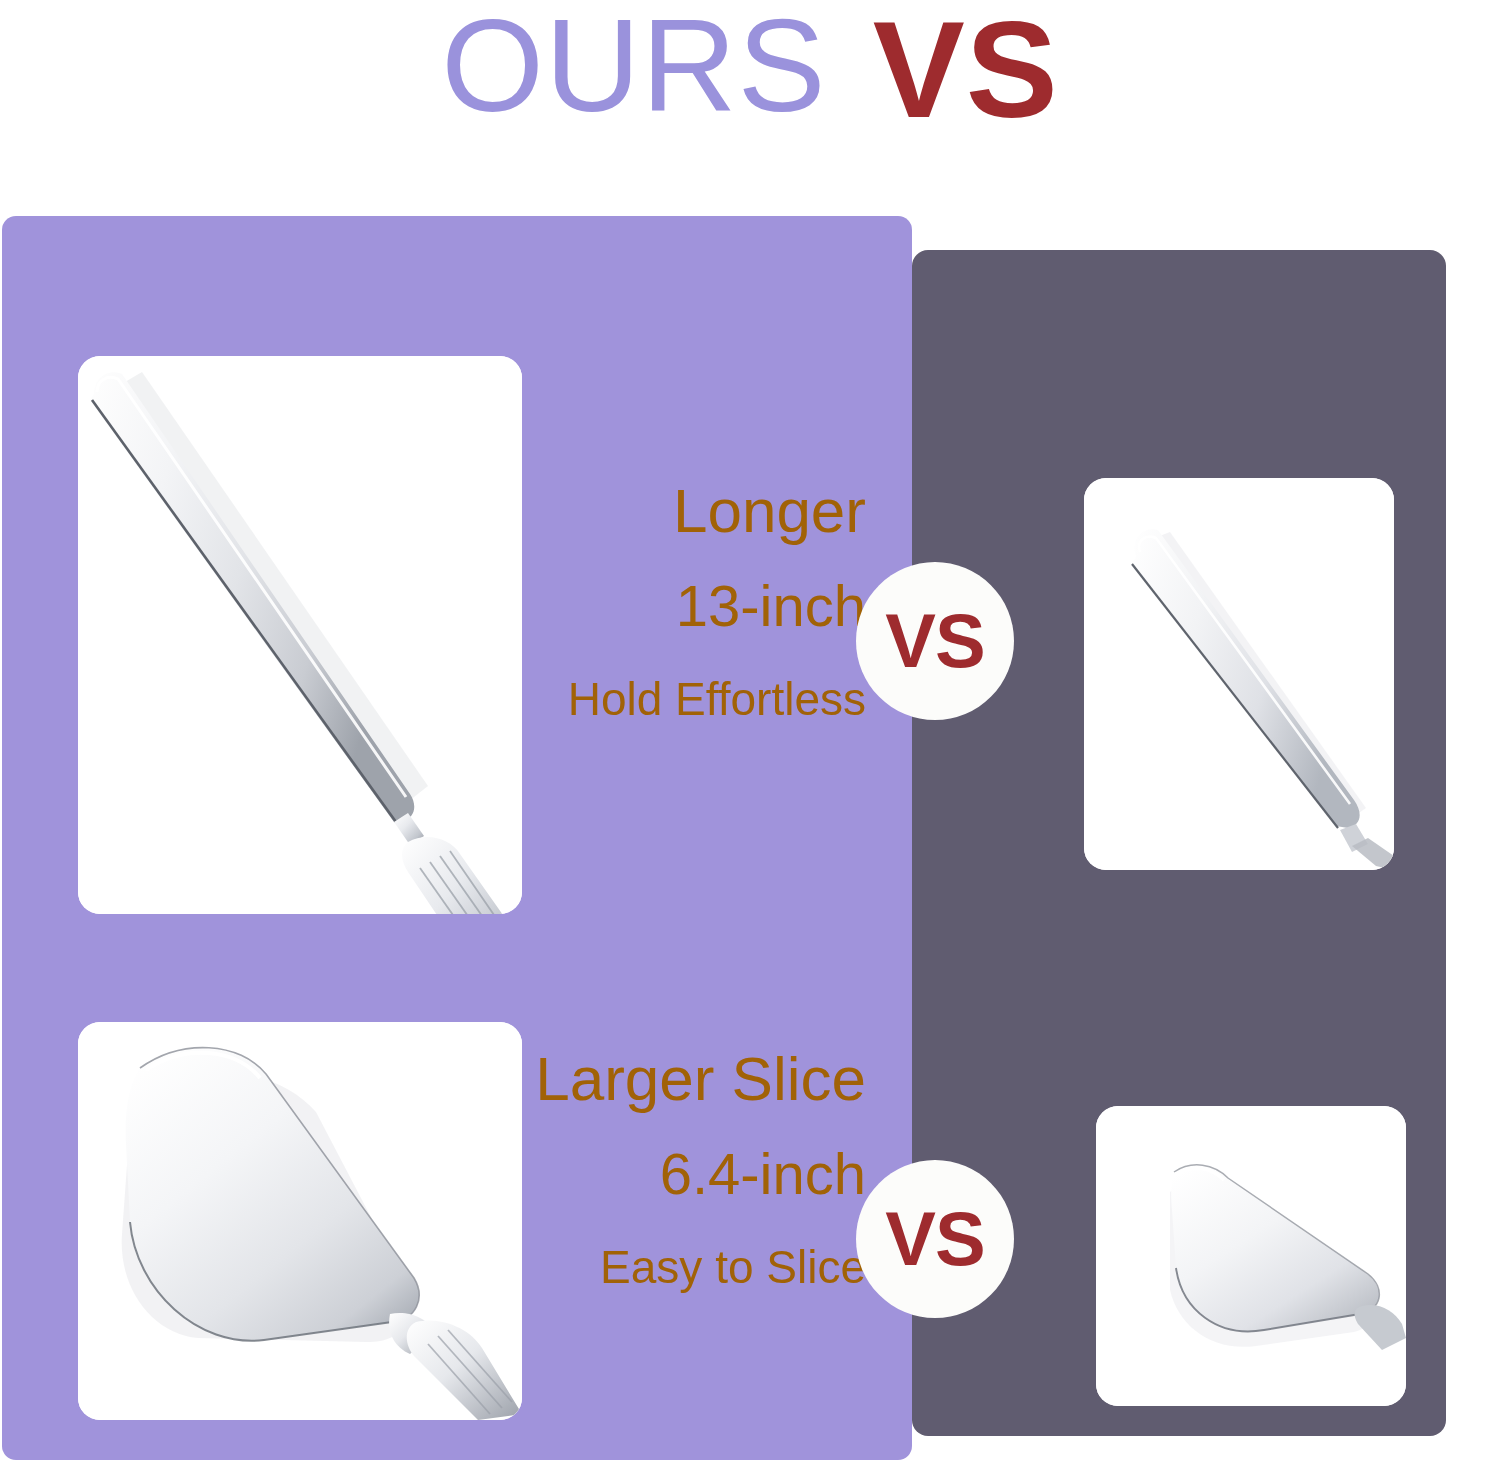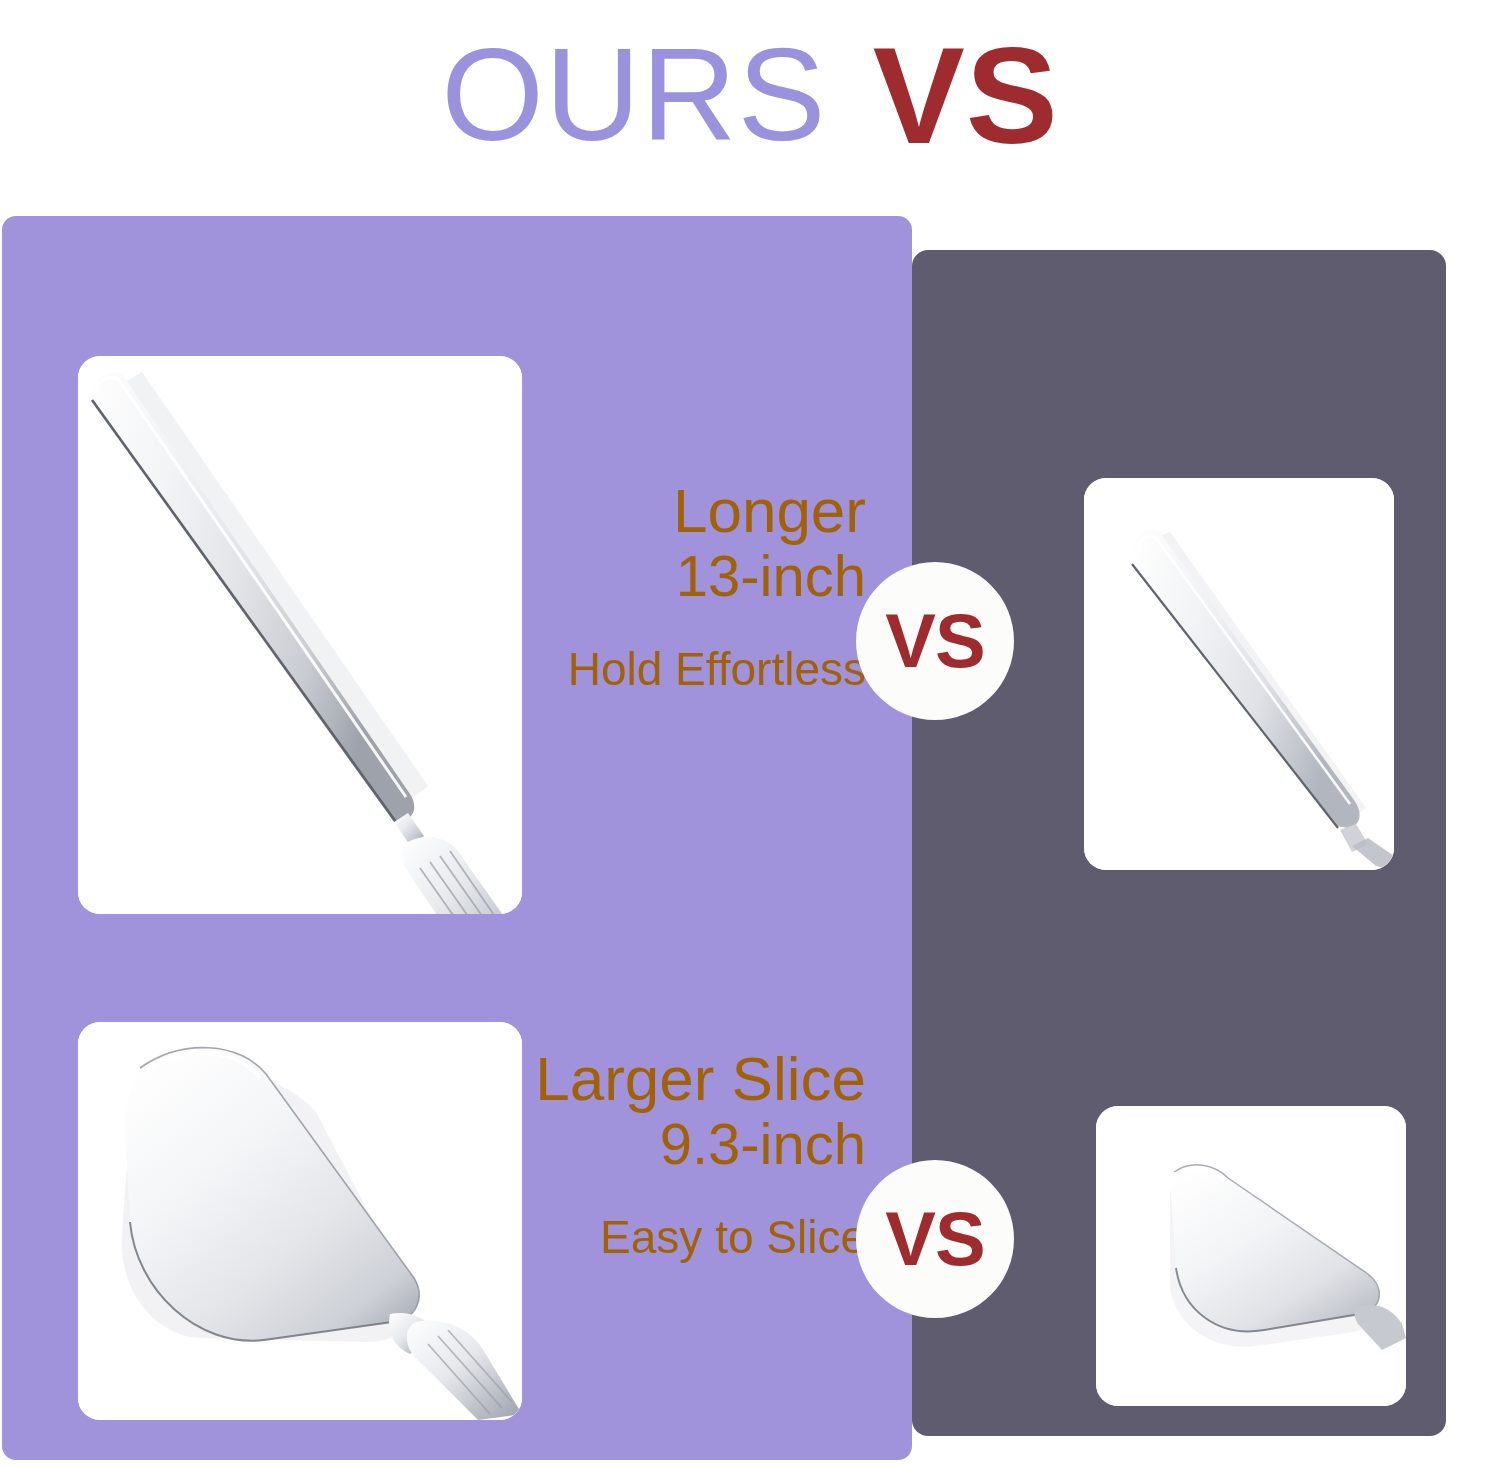--- a/index.html
+++ b/index.html
@@ -17,21 +17,20 @@
   }
 
   
   .header {
     position: absolute;
     left: 0;
     top: 0;
     width: 1500px;
     height: 190px;
     display: flex;
-    align-items: center;
     justify-content: center;
     gap: 46px;
     letter-spacing: 1px;
   }
   .hdr-word {
     font-size: 132px;
     line-height: 1;
     font-weight: 400;
     white-space: nowrap;
   }
@@ -90,20 +89,21 @@
   .feat-title {
     font-size: 62px;
     line-height: 1.08;
     font-weight: 400;
     white-space: nowrap;
   }
   .feat-size {
     font-size: 58px;
     line-height: 1.08;
     font-weight: 400;
+    margin-top: 30px;
     white-space: nowrap;
   }
   .feat-sub {
     font-size: 46px;
     line-height: 1.1;
     font-weight: 400;
     margin-top: 36px;
     white-space: nowrap;
   }
 
@@ -262,21 +262,21 @@
   </div>
 
   <div class="feature feature-top">
     <div class="feat-title">Longer</div>
     <div class="feat-size">13-inch</div>
     <div class="feat-sub">Hold Effortless</div>
   </div>
 
   <div class="feature feature-bottom">
     <div class="feat-title">Larger Slice</div>
-    <div class="feat-size">9.3-inch</div>
+    <div class="feat-size">6.4-inch</div>
     <div class="feat-sub">Easy to Slice</div>
   </div>
 
   <div class="vs-badge vs-top">
     <span>VS</span>
   </div>
   <div class="vs-badge vs-bottom">
     <span>VS</span>
   </div>
 

